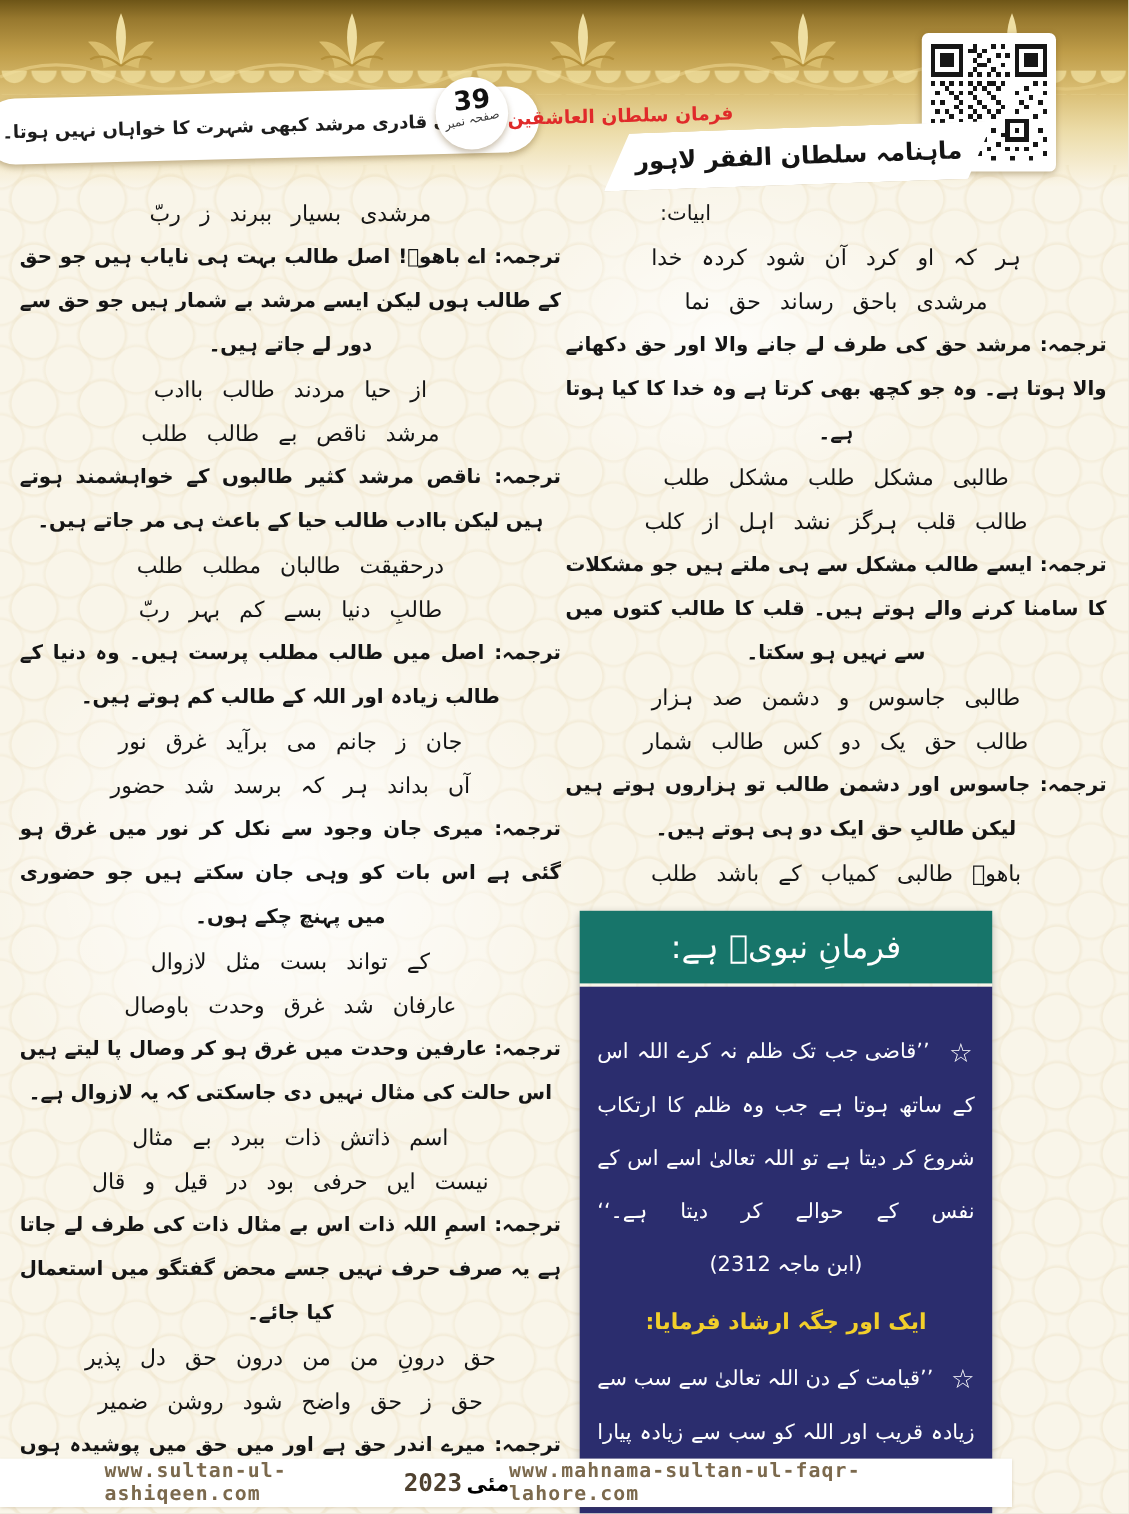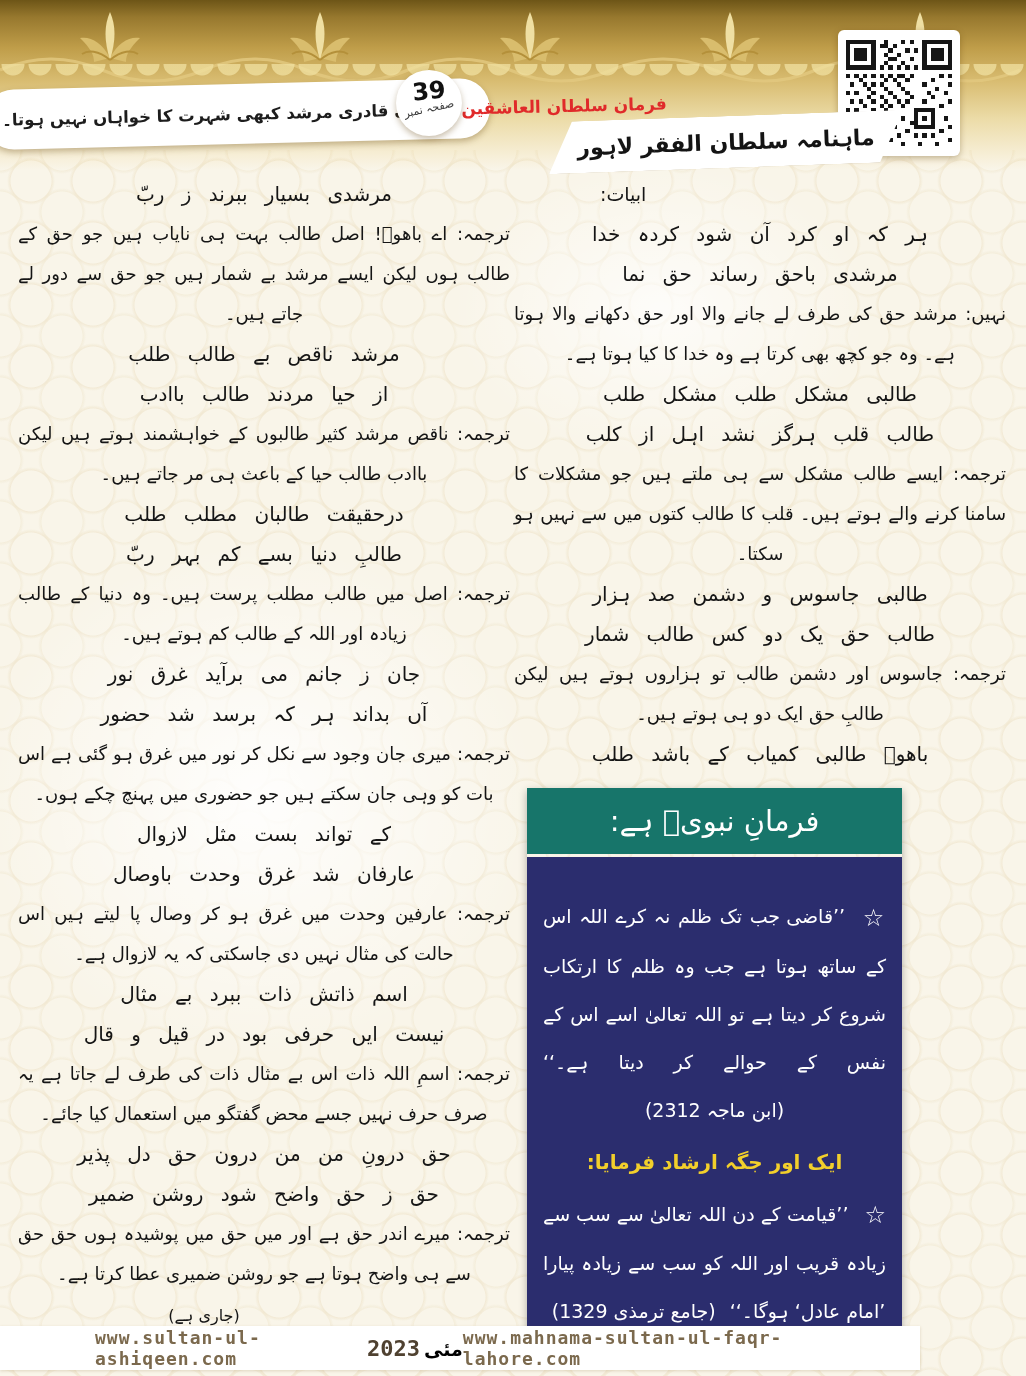--- a/index.html
+++ b/index.html
@@ -44,21 +44,21 @@
   .ribbon2 span{font-size:22px;font-weight:bold;color:#141414;direction:rtl;}
 
   
   .col{position:absolute;top:174px;width:492px;direction:rtl;color:#151515;}
   .right-col{left:514px;}
   .left-col{left:18px;}
   .col-heading{font-size:19px;line-height:40px;text-align:right;padding-left:86px;text-align:left;direction:rtl;}
   .col-heading{text-align:left;} 
   .blk{margin:0;}
   .verse{font-size:20px;line-height:40px;text-align:center;word-spacing:11px;}
-  .trans{font-size:18px;line-height:40px;text-align:justify;text-align-last:center;}
+  .trans{font-size:18px;line-height:40px;text-align:justify;text-align-last:center;font-weight:bold;}
   .note{font-size:16px;line-height:44px;text-align:center;position:relative;right:60px;}
 
   
   .hadith-box{width:375px;margin:14px 104px 0 13px;box-shadow:0 3px 8px rgba(0,0,0,.3);}
   .hadith-header{background:var(--teal,#17756a);color:#fff;font-size:29px;font-weight:normal;
     text-align:center;padding:16px 0;margin-bottom:3px;}
   .hadith-body{background:var(--navy,#2b2d6e);padding:35px 16px 16px;min-height:360px;box-sizing:border-box;}
   .hadith-item{margin:0;color:#fff;font-size:19px;line-height:48px;text-align:justify;text-align-last:center;}
   .hadith-item .star{font-size:24px;vertical-align:middle;margin-left:10px;font-weight:normal;}
   .hadith-item .ref{margin:0 8px;white-space:nowrap;}
@@ -155,21 +155,21 @@
   </div>
 
   <div class="col right-col">
     <div class="col-heading">ابیات:</div>
     <div>
 
         <div class="blk verse">ہر کہ او کرد آن شود کردہ خدا</div>
 
         <div class="blk verse">مرشدی باحق رساند حق نما</div>
 
-        <div class="blk trans">نہیں: مرشد حق کی طرف لے جانے والا اور حق دکھانے والا ہوتا ہے۔ وہ جو کچھ بھی کرتا ہے وہ خدا کا کیا ہوتا ہے۔</div>
+        <div class="blk trans">ترجمہ: مرشد حق کی طرف لے جانے والا اور حق دکھانے والا ہوتا ہے۔ وہ جو کچھ بھی کرتا ہے وہ خدا کا کیا ہوتا ہے۔</div>
 
         <div class="blk verse">طالبی مشکل طلب مشکل طلب</div>
 
         <div class="blk verse">طالب قلب ہرگز نشد اہل از کلب</div>
 
         <div class="blk trans">ترجمہ: ایسے طالب مشکل سے ہی ملتے ہیں جو مشکلات کا سامنا کرنے والے ہوتے ہیں۔ قلب کا طالب کتوں میں سے نہیں ہو سکتا۔</div>
 
         <div class="blk verse">طالبی جاسوس و دشمن صد ہزار</div>
 
         <div class="blk verse">طالب حق یک دو کس طالب شمار</div>
@@ -197,23 +197,23 @@
     </div>
   </div>
 
   <div class="col left-col">
     <div>
 
         <div class="blk verse">مرشدی بسیار ببرند ز ربّ</div>
 
         <div class="blk trans">ترجمہ: اے باھوؒ! اصل طالب بہت ہی نایاب ہیں جو حق کے طالب ہوں لیکن ایسے مرشد بے شمار ہیں جو حق سے دور لے جاتے ہیں۔</div>
 
+        <div class="blk verse">از حیا مردند طالب باادب</div>
+
         <div class="blk verse">مرشد ناقص بے طالب طلب</div>
-
-        <div class="blk verse">از حیا مردند طالب باادب</div>
 
         <div class="blk trans">ترجمہ: ناقص مرشد کثیر طالبوں کے خواہشمند ہوتے ہیں لیکن باادب طالب حیا کے باعث ہی مر جاتے ہیں۔</div>
 
         <div class="blk verse">درحقیقت طالبان مطلب طلب</div>
 
         <div class="blk verse">طالبِ دنیا بسے کم بہر ربّ</div>
 
         <div class="blk trans">ترجمہ: اصل میں طالب مطلب پرست ہیں۔ وہ دنیا کے طالب زیادہ اور اللہ کے طالب کم ہوتے ہیں۔</div>
 
         <div class="blk verse">جان ز جانم می برآید غرق نور</div>

